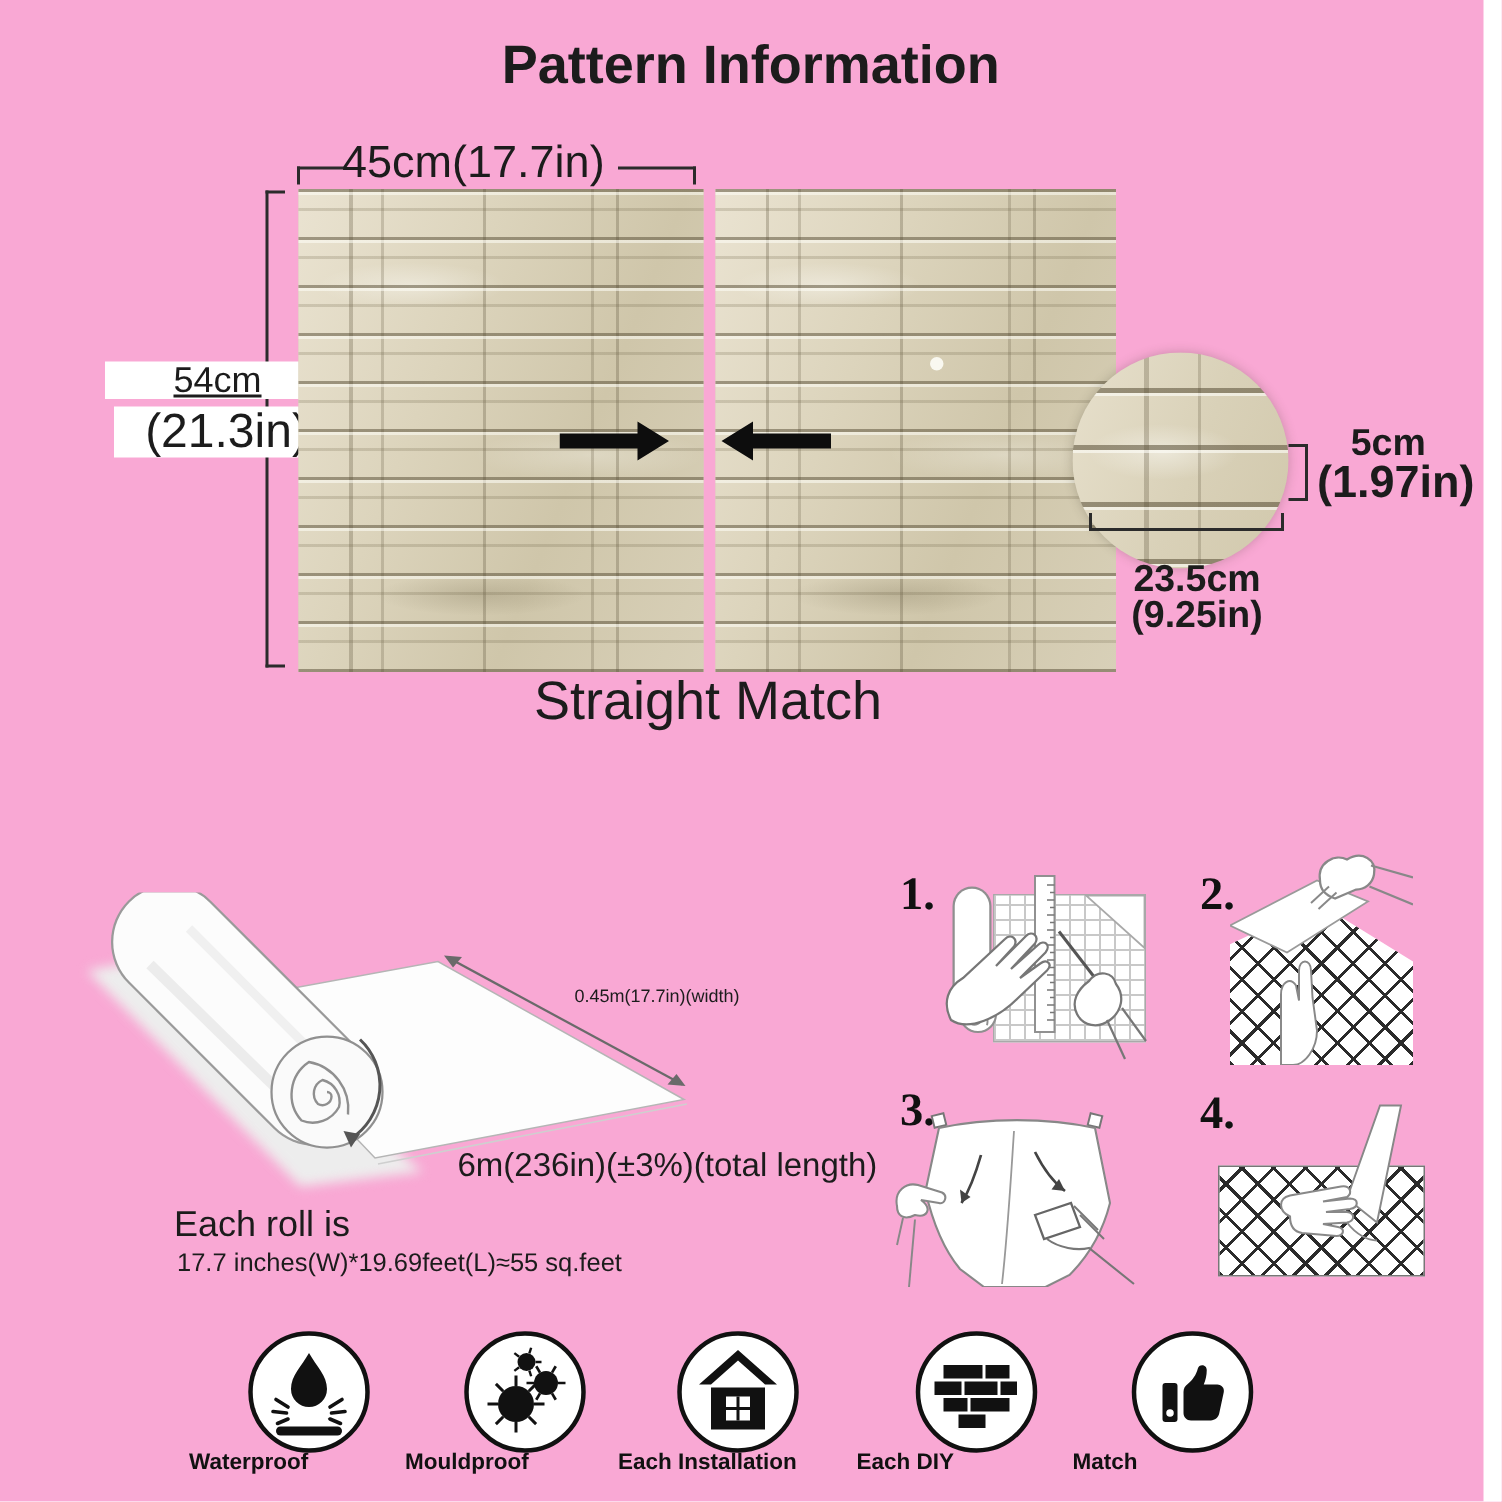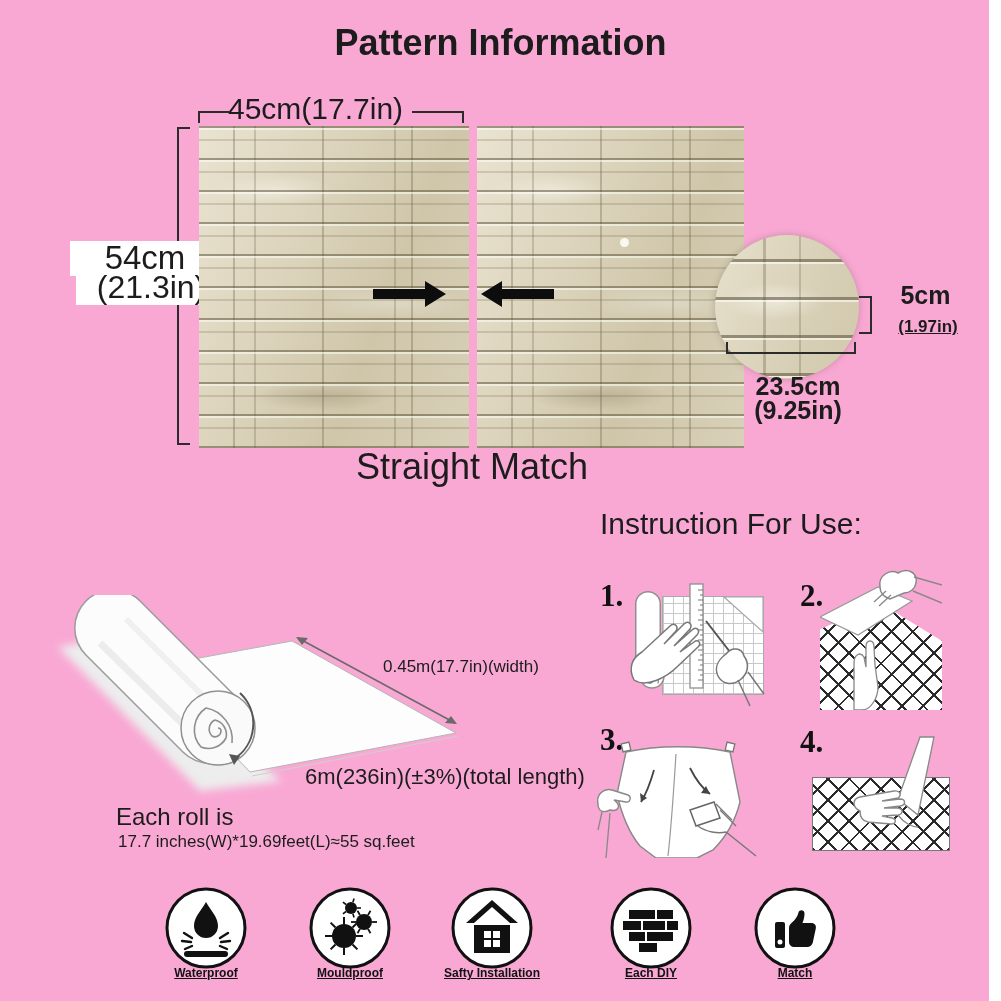--- a/index.html
+++ b/index.html
@@ -41,70 +41,69 @@
       repeating-linear-gradient(45deg, #2b2b2b 0 2px, rgba(0,0,0,0) 2px 15px),
       repeating-linear-gradient(-45deg, #2b2b2b 0 2px, rgba(0,0,0,0) 2px 15px);
   }
   .grid1{
     position:absolute;background-color:#fff;border:1px solid #a9a9a9;
     background-image:
       repeating-linear-gradient(0deg, #c8c8c8 0 1px, rgba(0,0,0,0) 1px 10px),
       repeating-linear-gradient(90deg, #c8c8c8 0 1px, rgba(0,0,0,0) 1px 10px);
   }
   .stepnum{position:absolute;font-family:"Liberation Serif",serif;font-weight:700;font-size:31px;color:#111;}
-  .feat-label{position:absolute;width:160px;text-align:center;font-size:12px;font-weight:700;color:#111;text-decoration:underline;}
+  .feat-label{position:absolute;width:160px;text-align:left;font-size:15px;font-weight:700;color:#111;}
   svg{display:block;}
 </style>
 </head>
 <body>
 
 <div class="canvas">
 
   <div class="t ctr bold" style="left:0;top:24px;width:1001px;font-size:36px;">Pattern Information</div>
 
   <div class="ln" style="left:198px;top:111px;width:31px;height:2px;"></div>
   <div class="ln" style="left:198px;top:111px;width:2px;height:12px;"></div>
   <div class="ln" style="left:412px;top:111px;width:52px;height:2px;"></div>
   <div class="ln" style="left:462px;top:111px;width:2px;height:12px;"></div>
   <div class="t" style="left:228px;top:93px;font-size:30px;">45cm(17.7in)</div>
 
   <div class="ln" style="left:177px;top:127px;width:2px;height:318px;"></div>
   <div class="ln" style="left:177px;top:127px;width:13px;height:2px;"></div>
   <div class="ln" style="left:177px;top:443px;width:13px;height:2px;"></div>
-  <div class="t ctr" style="left:70px;top:241px;width:150px;font-size:33px;background:#fff;text-decoration:underline;">54cm</div>
+  <div class="t ctr" style="left:70px;top:241px;width:150px;font-size:24px;background:#fff;text-decoration:underline;">54cm</div>
   <div class="t ctr" style="left:76px;top:271px;width:150px;font-size:32px;background:#fff;">(21.3in)</div>
 
   <div class="brick" style="left:199px;top:126px;width:270px;height:322px;"></div>
   <div class="brick" style="left:477px;top:126px;width:267px;height:322px;"></div>
   <div class="abs" style="left:620px;top:238px;width:9px;height:9px;border-radius:50%;background:#fdfdf6;opacity:.9;"></div>
 
   <svg class="abs" style="left:373px;top:280px;" width="74" height="28" viewBox="0 0 74 28">
     <polygon points="0,9 52,9 52,1 73,14 52,27 52,19 0,19" fill="#0d0d0d"></polygon>
   </svg>
   <svg class="abs" style="left:480px;top:280px;" width="74" height="28" viewBox="0 0 74 28">
     <polygon points="74,9 22,9 22,1 1,14 22,27 22,19 74,19" fill="#0d0d0d"></polygon>
   </svg>
 
   <div class="zoom-circle" style="left:715px;top:235px;width:144px;height:144px;"></div>
 
   <div class="ln" style="left:870px;top:296px;width:2px;height:38px;"></div>
   <div class="ln" style="left:859px;top:296px;width:13px;height:2px;"></div>
   <div class="ln" style="left:859px;top:332px;width:13px;height:2px;"></div>
   <div class="t ctr bold" style="left:878px;top:282px;width:95px;font-size:25px;">5cm</div>
-  <div class="t ctr bold" style="left:878px;top:318px;width:100px;font-size:17px;text-decoration:underline;">(1.97in)</div>
+  <div class="t ctr bold" style="left:878px;top:306px;width:100px;font-size:30px;">(1.97in)</div>
 
   <div class="ln" style="left:726px;top:352px;width:130px;height:2px;"></div>
   <div class="ln" style="left:726px;top:342px;width:2px;height:12px;"></div>
   <div class="ln" style="left:854px;top:342px;width:2px;height:12px;"></div>
   <div class="t ctr bold" style="left:740px;top:373px;width:116px;font-size:25px;">23.5cm</div>
   <div class="t ctr bold" style="left:740px;top:397px;width:116px;font-size:25px;">(9.25in)</div>
 
   <div class="t ctr" style="left:199px;top:448px;width:546px;font-size:36px;">Straight Match</div>
 
-  <div class="t" style="left:600px;top:508px;font-size:30px;">Instruction For Use:</div>
 
   <div class="stepnum" style="left:600px;top:578px;">1.</div>
   <div class="stepnum" style="left:800px;top:578px;">2.</div>
   <div class="stepnum" style="left:600px;top:722px;">3.</div>
   <div class="stepnum" style="left:800px;top:724px;">4.</div>
 
   <div class="abs" style="left:626px;top:568px;width:148px;height:140px;">
     <div class="grid1" style="left:36px;top:28px;width:100px;height:97px;"></div>
     <svg class="abs" style="left:0;top:0;" width="148" height="140" viewBox="0 0 148 140">
       <polygon points="98,29 137,29 137,64" fill="#ffffff" stroke="#a9a9a9" stroke-width="1.2"></polygon>
@@ -174,21 +173,21 @@
     <polygon points="407,129 395,128 401,121" fill="#6a6a6a"></polygon>
     <line x1="63" y1="33" x2="160" y2="130" stroke="#9a9a9a" stroke-width="78" stroke-linecap="round"></line>
     <line x1="63" y1="33" x2="160" y2="130" stroke="#fcfcfc" stroke-width="75" stroke-linecap="round"></line>
     <line x1="50" y1="48" x2="146" y2="142" stroke="#ececec" stroke-width="7"></line>
     <line x1="76" y1="24" x2="170" y2="118" stroke="#f0f0f0" stroke-width="6"></line>
     <circle cx="168" cy="133" r="37" fill="#fafafa" stroke="#909090" stroke-width="1.5"></circle>
     <path d="M168,133 a3,3 0 0 1 3,3 a6,6 0 0 1 -9,5 a10,10 0 0 1 3,-16 a15,15 0 0 1 11,18 a20,20 0 0 1 -25,9 a26,26 0 0 1 5,-39 a32,32 0 0 1 26,35" fill="none" stroke="#8f8f8f" stroke-width="1.6"></path>
     <path d="M190,98 A42,42 0 0 1 184,164" fill="none" stroke="#555" stroke-width="2"></path>
     <polygon points="184,170 179,159 190,161" fill="#555"></polygon>
   </svg>
-  <div class="t" style="left:383px;top:658px;font-size:17px;">0.45m(17.7in)(width)</div>
+  <div class="t" style="left:383px;top:658px;font-size:12px;">0.45m(17.7in)(width)</div>
   <div class="t" style="left:305px;top:765px;font-size:22px;">6m(236in)(±3%)(total length)</div>
   <div class="t" style="left:116px;top:804px;font-size:24px;">Each roll is</div>
   <div class="t" style="left:118px;top:833px;font-size:17px;">17.7 inches(W)*19.69feet(L)≈55 sq.feet</div>
 
   <svg class="abs" style="left:164px;top:886px;" width="84" height="84" viewBox="0 0 84 84">
     <circle cx="42" cy="42" r="39" fill="#fff" stroke="#111" stroke-width="3"></circle>
     <path d="M42,16 C47,25 54,31 54,40 a12,12 0 1 1 -24,0 C30,31 37,25 42,16 Z" fill="#111"></path>
     <g stroke="#111" stroke-width="2.4" stroke-linecap="round">
       <line x1="28" y1="52" x2="20" y2="47"></line>
         <line x1="27" y1="56" x2="18" y2="55"></line>
@@ -235,21 +234,21 @@
   <div class="feat-label" style="left:270px;top:966px;">Mouldproof</div>
 
   <svg class="abs" style="left:450px;top:886px;" width="84" height="84" viewBox="0 0 84 84">
     <circle cx="42" cy="42" r="39" fill="#fff" stroke="#111" stroke-width="3"></circle>
     <path d="M42,14 L68,37 L60,37 L42,21 L24,37 L16,37 Z" fill="#111"></path>
     <rect x="24" y="39" width="36" height="28" fill="#111"></rect>
     <rect x="34" y="45" width="16" height="16" fill="#fff"></rect>
     <line x1="42" y1="45" x2="42" y2="61" stroke="#111" stroke-width="2"></line>
     <line x1="34" y1="53" x2="50" y2="53" stroke="#111" stroke-width="2"></line>
   </svg>
-  <div class="feat-label" style="left:412px;top:966px;">Safty Installation</div>
+  <div class="feat-label" style="left:412px;top:966px;">Each Installation</div>
 
   <svg class="abs" style="left:609px;top:886px;" width="84" height="84" viewBox="0 0 84 84">
     <circle cx="42" cy="42" r="39" fill="#fff" stroke="#111" stroke-width="3"></circle>
     <g fill="#111">
       <rect x="20" y="24" width="26" height="9"></rect>
         <rect x="48" y="24" width="16" height="9"></rect>
       <rect x="14" y="35" width="18" height="9"></rect>
         <rect x="34" y="35" width="22" height="9"></rect>
         <rect x="58" y="35" width="11" height="9"></rect>
       <rect x="20" y="46" width="16" height="9"></rect>

